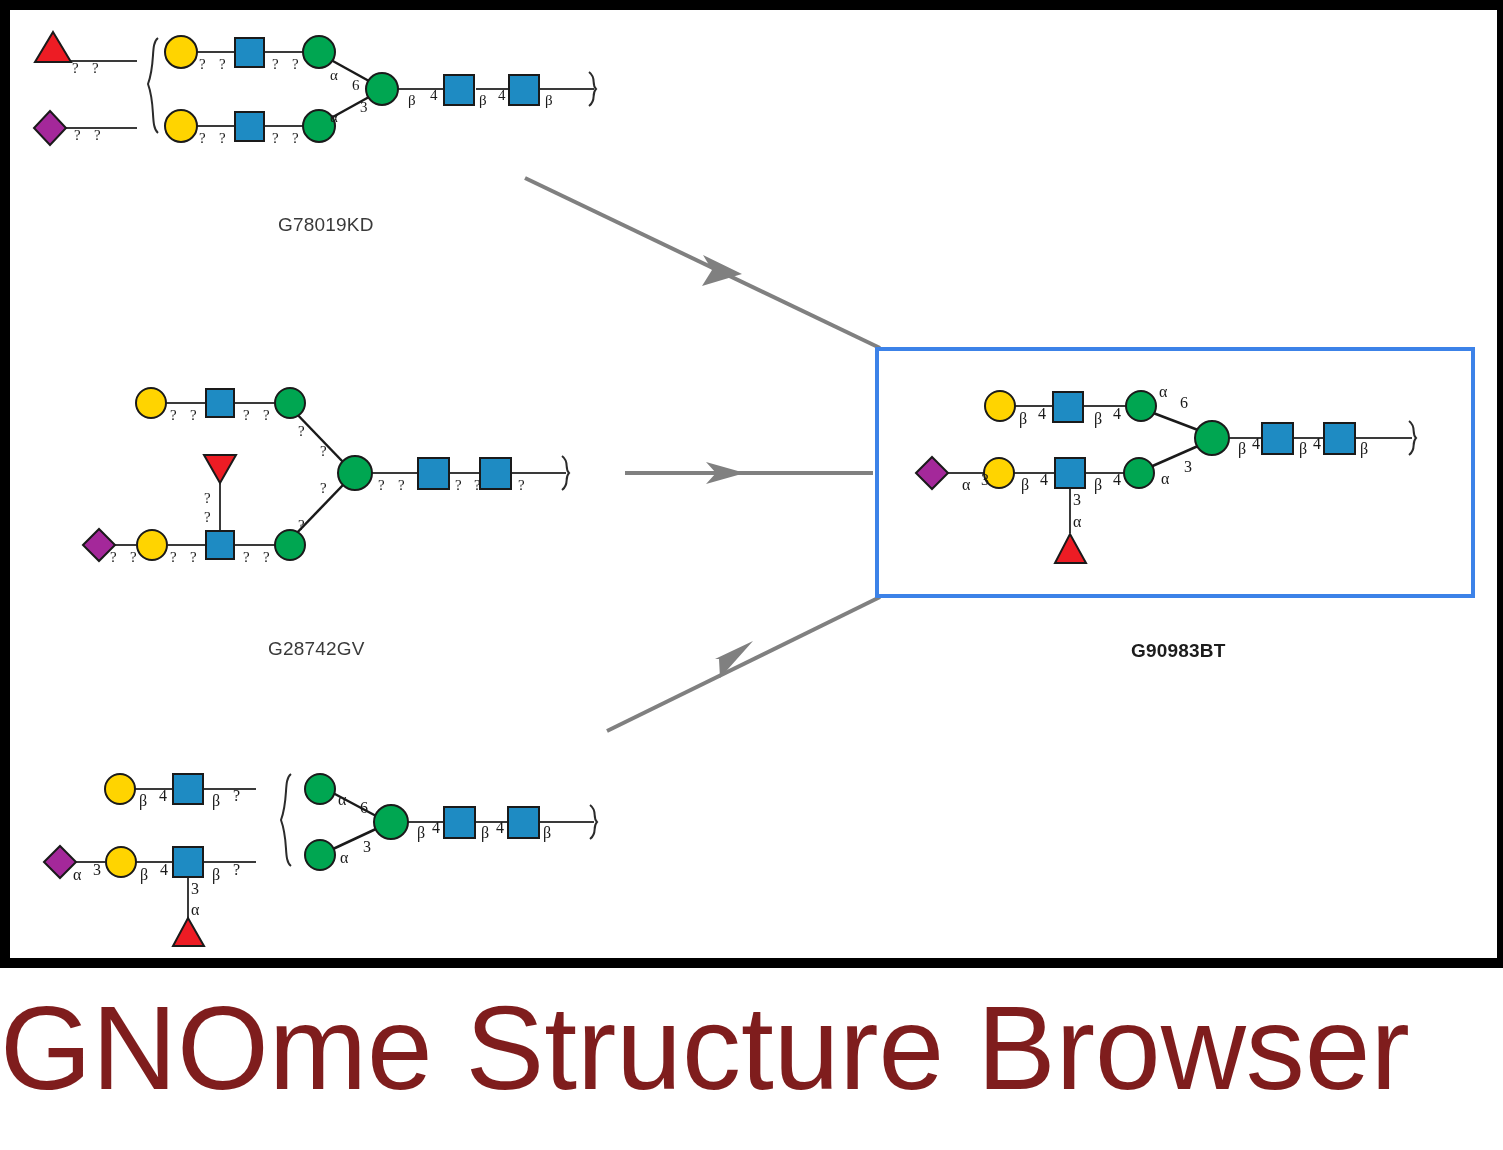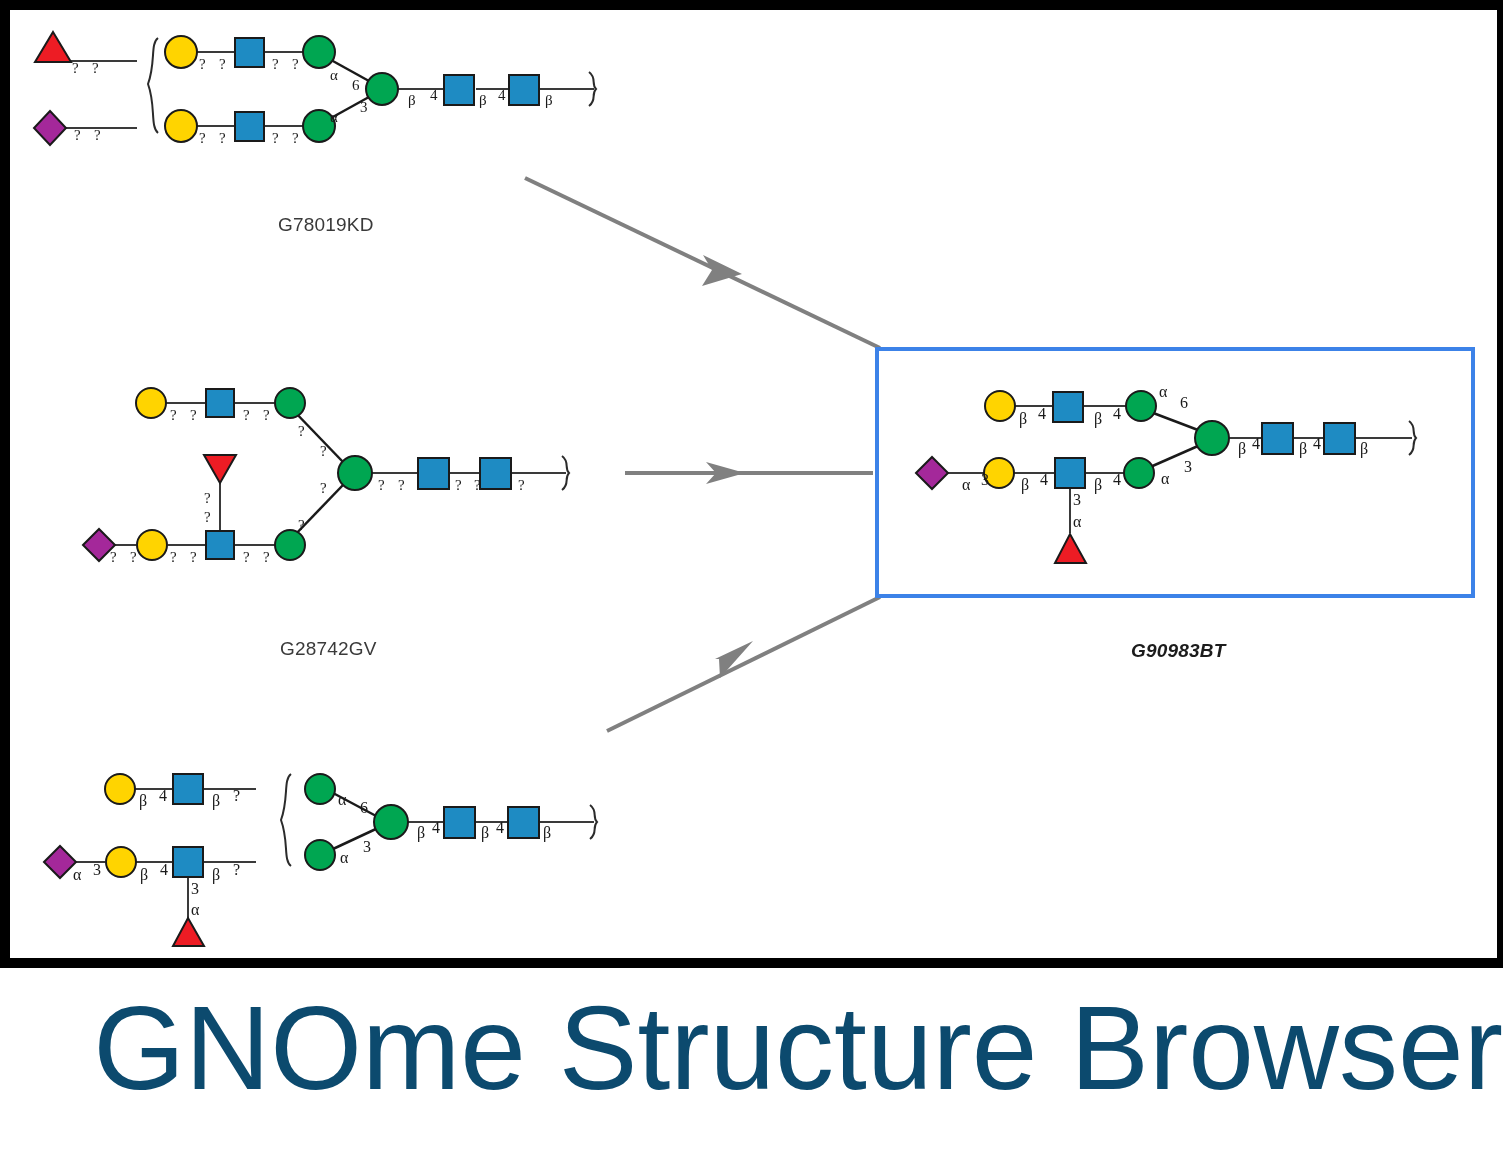--- a/index.html
+++ b/index.html
@@ -50,33 +50,32 @@
     font-family: "Liberation Sans", sans-serif;
     font-size: 19px;
     color: #3a3a3a;
     white-space: nowrap;
     letter-spacing: 0.2px;
     margin-top: 32px;
   }
   .glycan-label.selected {
     font-weight: bold;
     color: #1c1c1c;
-    font-style: italic;
   }
   #app-title {
     position: absolute;
     left: 0px;
     top: 988px;
     width: 1503px;
-    text-align: right;
+    text-align: left;
     font-family: "Liberation Sans", sans-serif;
     font-size: 118px;
     line-height: 120px;
     font-weight: 400;
-    color: #0c4a6e;
+    color: #7f1d1d;
     white-space: nowrap;
   }
 </style>
 </head>
 <body>
 
 <div id="page">
 
   <div id="browser-frame"></div>
 
@@ -339,19 +338,19 @@
           <text x="496" y="833">4</text>
         <text x="543" y="838">β</text>
       </g>
     </g>
   </svg>
 
   <div id="selection-box"></div>
 
   <div class="glycan-label" style="left:278px; top:182px;">G78019KD</div>
 
-  <div class="glycan-label" style="left:280px; top:606px;">G28742GV</div>
+  <div class="glycan-label" style="left:268px; top:606px;">G28742GV</div>
 
   <div class="glycan-label selected" style="left:1131px; top:608px;">G90983BT</div>
 
   <div id="app-title">GNOme Structure Browser</div>
 
 </div>
 
 </body></html>

